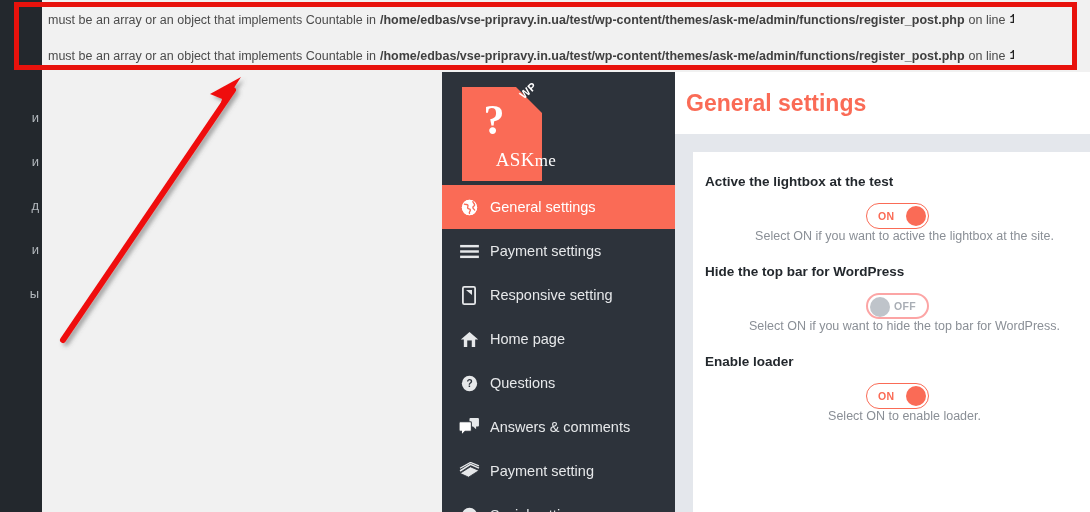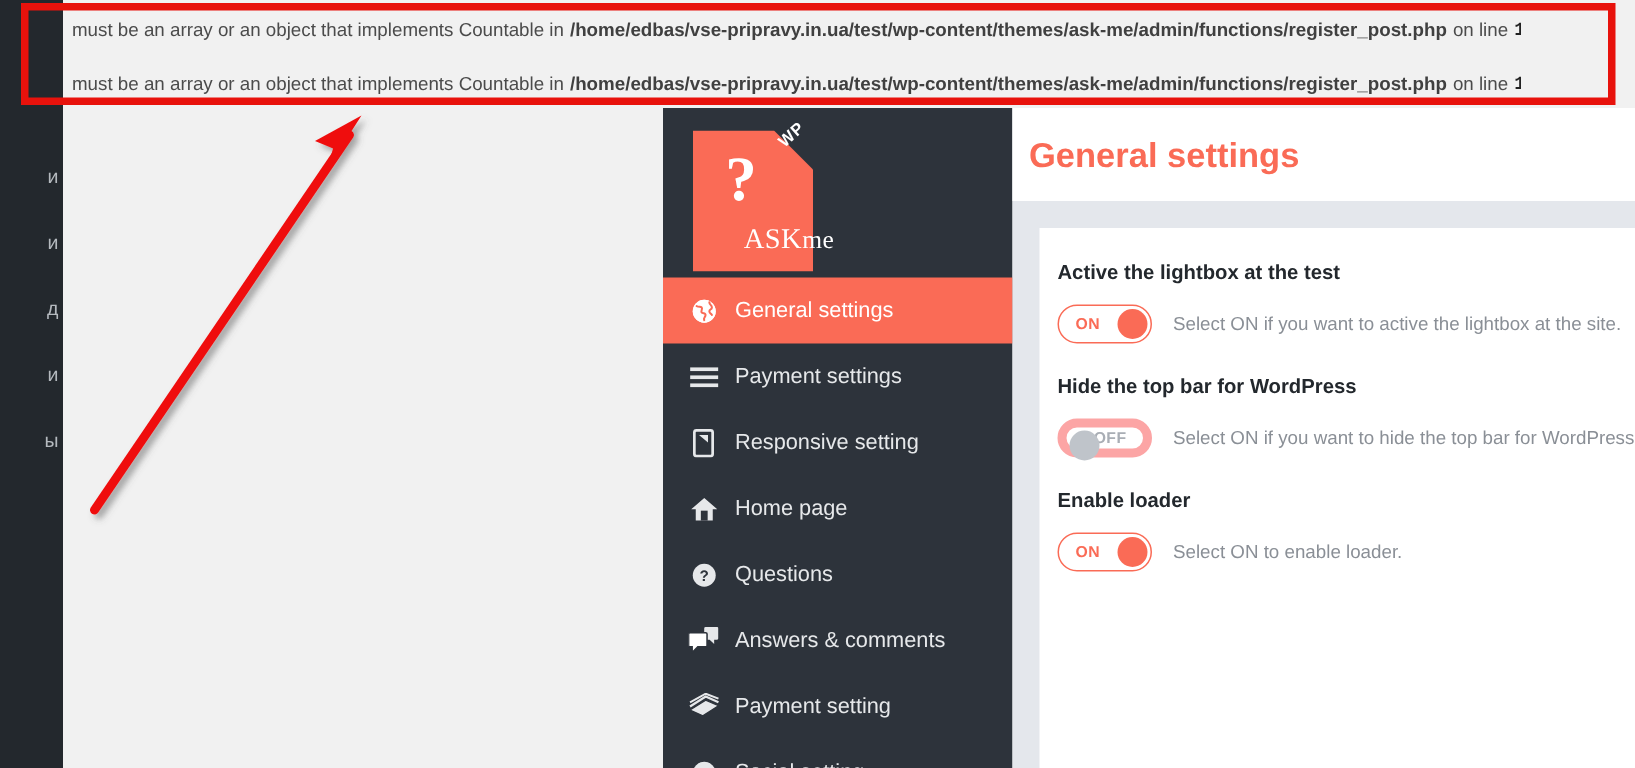--- a/index.html
+++ b/index.html
@@ -222,32 +222,33 @@
   .setting-block { margin-bottom: 21px; }
   .setting-title {
     font-size: 13.5px;
     font-weight: bold;
     color: #23282d;
     margin-bottom: 14px;
   }
   .setting-row {
     display: flex;
     align-items: center;
+    flex-direction: column;
   }
   .toggle {
     width: 63px; height: 26px;
     border-radius: 14px;
     display: flex;
     align-items: center;
     position: relative;
     background: #ffffff;
     flex-shrink: 0;
   }
   .toggle.on  { border: 1px solid #fa6b56; justify-content: flex-start; }
-  .toggle.off { border: 6px solid #fca5a5; justify-content: flex-end; }
+  .toggle.off { border: 2px solid #fca5a5; justify-content: flex-end; }
   .toggle-text {
     font-size: 10.5px;
     font-weight: bold;
     letter-spacing: 0.3px;
   }
   .toggle.on  .toggle-text { color: #fa6b56; margin-left: 11px; }
   .toggle.off .toggle-text { color: #a9aeb5; margin-right: 11px; }
   .toggle-knob {
     position: absolute;
     width: 20px; height: 20px;

